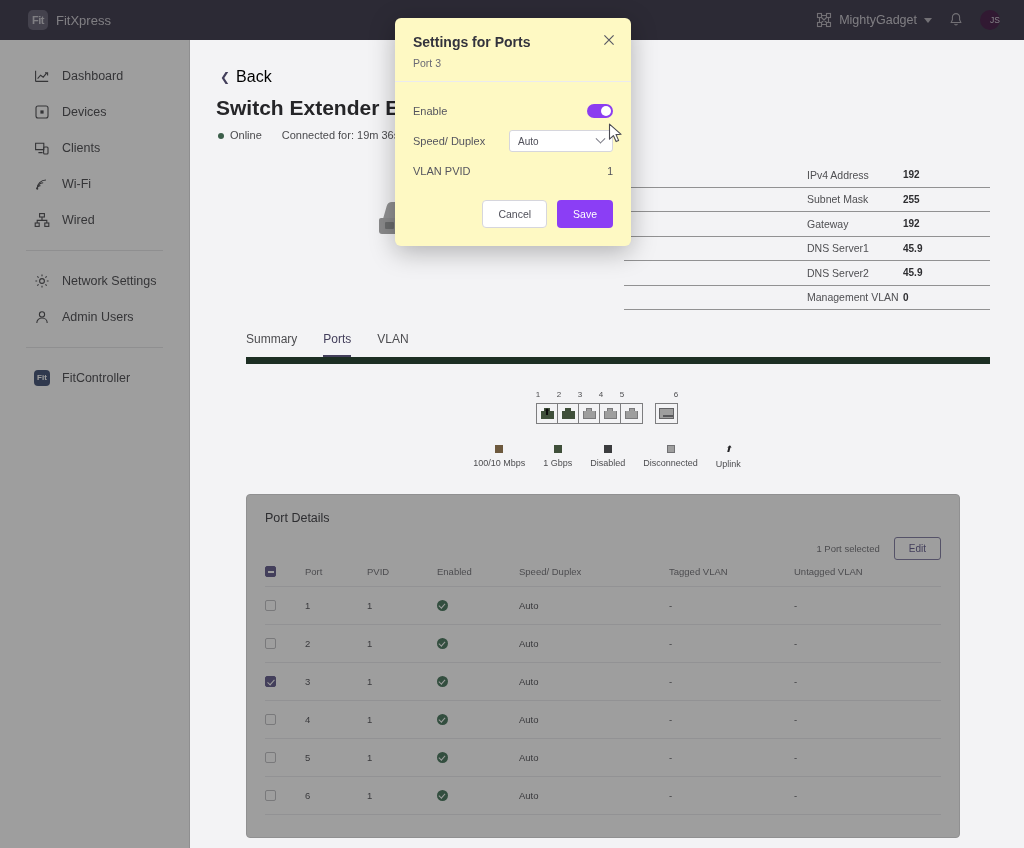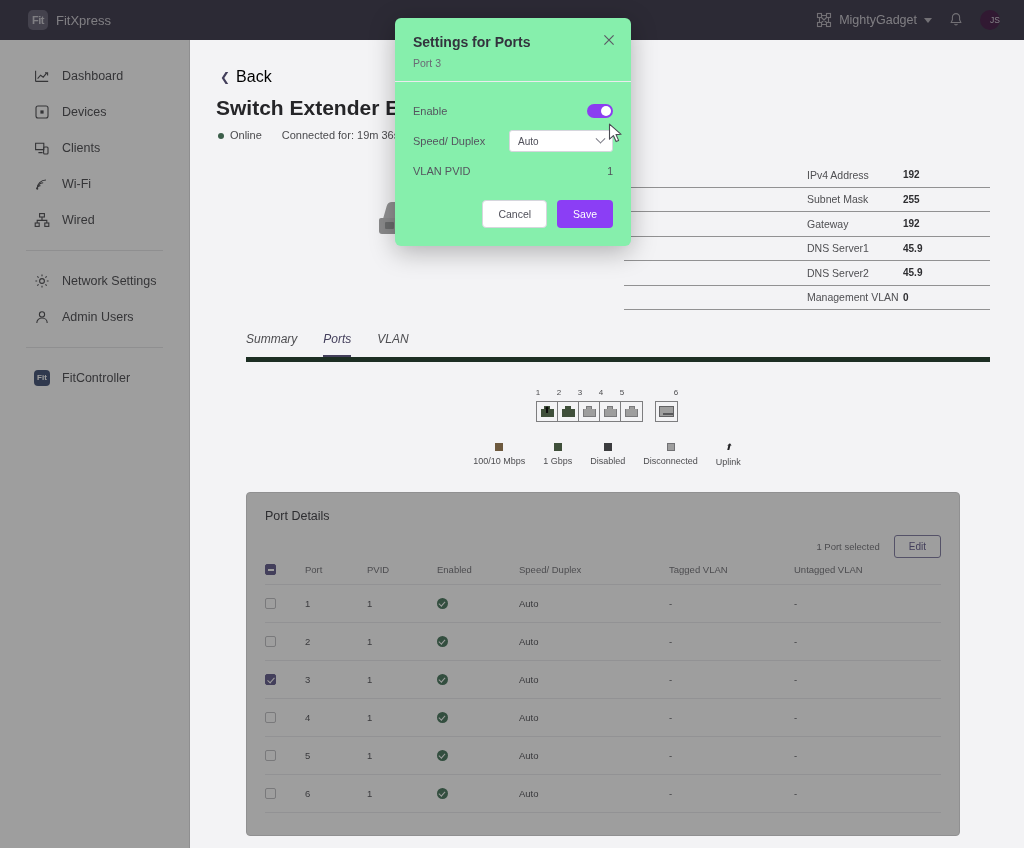--- a/index.html
+++ b/index.html
@@ -78,21 +78,21 @@
   .spec-cols { display: flex; }
   .spec-col { flex: 1; }
   .spec-row {
     display: flex; align-items: center; height: 24.5px;
     border-bottom: 1px solid #e9e9ed; font-size: 10.5px;
   }
   .spec-k { flex: 0 0 96px; color:#82828d; }
   .spec-v { color:#4a4a55; font-weight: bold; font-size: 10px; }
 
   
-  .tabs { display:flex; gap: 26px; margin: 22px 34px 0 56px; border-bottom: 5px solid #14532d; font-style: italic; }
+  .tabs { display:flex; gap: 26px; margin: 22px 34px 0 56px; border-bottom: 7px solid #14532d; }
   .tab { font-size: 12px; color:#7c7c88; padding-bottom: 9px; }
   .tab.active { color:#6f5fc4; border-bottom: 2px solid #6f5fc4; }
 
   
   .portmap { display:flex; flex-direction:column; align-items:center; margin-top: 26px; }
   .port-nums { display:flex; font-size: 8px; color:#7d7d88; }
   .port-nums span { width: 21px; text-align:center; }
   .port-nums span.gap { margin-left: 33px; }
   .port-row { display:flex; margin-top: 4px; align-items:flex-start;}
   .pgroup { display:flex; border:1px solid #c9c9d0; }
@@ -138,21 +138,21 @@
       border:solid #fff;border-width:0 1.6px 1.6px 0;transform:rotate(42deg);}
   .cb.indet { background:#6f5fc4; border-color:#6f5fc4; position:relative;}
   .cb.indet::after{content:"";position:absolute;left:2px;top:4px;width:6px;height:1.6px;background:#fff;}
   .okdot { width:11px;height:11px;border-radius:50%;background:#2a8c55;position:relative;display:block;}
   .okdot::after{content:"";position:absolute;left:3.4px;top:2px;width:2.6px;height:5px;
       border:solid #fff;border-width:0 1.4px 1.4px 0;transform:rotate(42deg);}
 
   
   .modal {
     position:absolute; left:395px; top:18px; width:236px;
-    background:#86efac; border-radius:6px; box-shadow: 0 6px 26px rgba(0,0,0,.28);
+    background:#fef9c3; border-radius:6px; box-shadow: 0 6px 26px rgba(0,0,0,.28);
     z-index: 20; overflow:hidden;
   }
   .modal-head { padding: 16px 18px 12px 18px; border-bottom:1px solid #ebebef; position:relative;}
   .modal-title { font-size: 14px; font-weight: bold; color:#33333d;}
   .modal-sub { font-size: 10.5px; color:#6a6a75; margin-top: 7px;}
   .modal-x { position:absolute; right:14px; top:14px; width:16px;height:16px; }
   .modal-body { padding: 14px 18px 0 18px; }
   .mrow { display:flex; align-items:center; height: 30px; }
   .mlabel { font-size: 11px; color:#55555f; }
   .toggle { margin-left:auto; width:26px; height:14px; border-radius:7px; background:#8b3df0; position:relative; }

